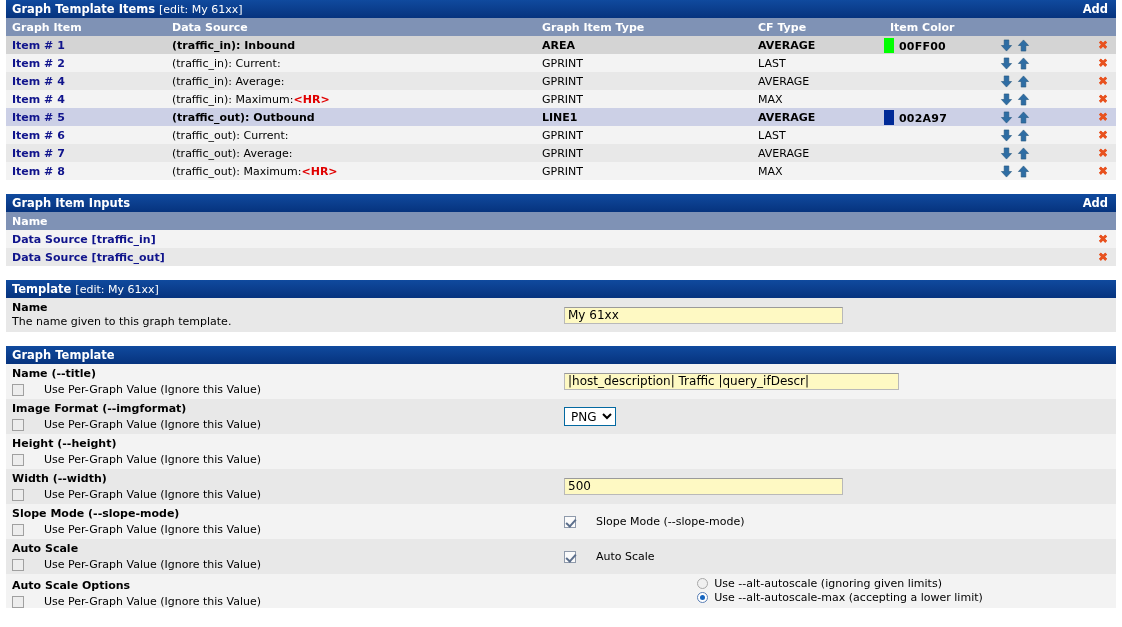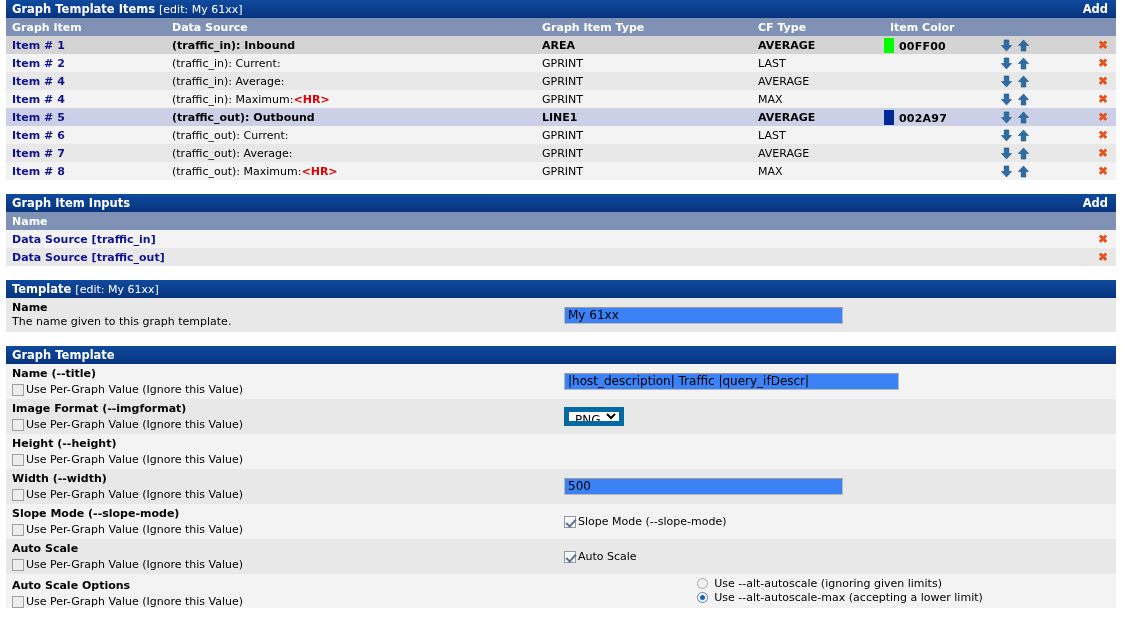--- a/index.html
+++ b/index.html
@@ -137,45 +137,45 @@
   .fr-label .lbl-desc  { font-weight: normal; display: block; line-height: 14px; }
   .fr-field {
     flex: 1;
     padding: 3px 0 3px 6px;
     box-sizing: border-box;
     display: flex;
     align-items: center;
   }
 
   .cb-line { display: flex; align-items: center; padding-top: 2px; }
-  .cb-line .cb-text { margin-left: 2px; font-size: 11px; }
+  .cb-line .cb-text { margin-left: 20px; font-size: 11px; }
 
   input[type="text"].txt {
     font-family: "DejaVu Sans", "Liberation Sans", sans-serif;
     font-size: 12px;
     color: #000;
     height: 17px;
     line-height: 17px;
     padding: 0 3px;
     border: 1px solid #b9b9b9;
     border-top-color: #9a9a9a;
-    background: #3b82f6;
+    background: #fef9c3;
     box-sizing: border-box;
     outline: none;
   }
   .w-name  { width: 279px; }
   .w-title { width: 335px; }
   .w-num   { width: 279px; }
 
   select.sel {
     font-family: "DejaVu Sans", "Liberation Sans", sans-serif;
     font-size: 12px;
     height: 19px;
     padding: 0 2px;
-    border: 5px solid #0369a1;
+    border: 1px solid #0369a1;
     background: #ffffff;
     box-sizing: border-box;
   }
 
   
   .ckbox {
     width: 12px; height: 12px;
     border: 1px solid #a0a0a0;
     background: #ededed;
     display: inline-block;

